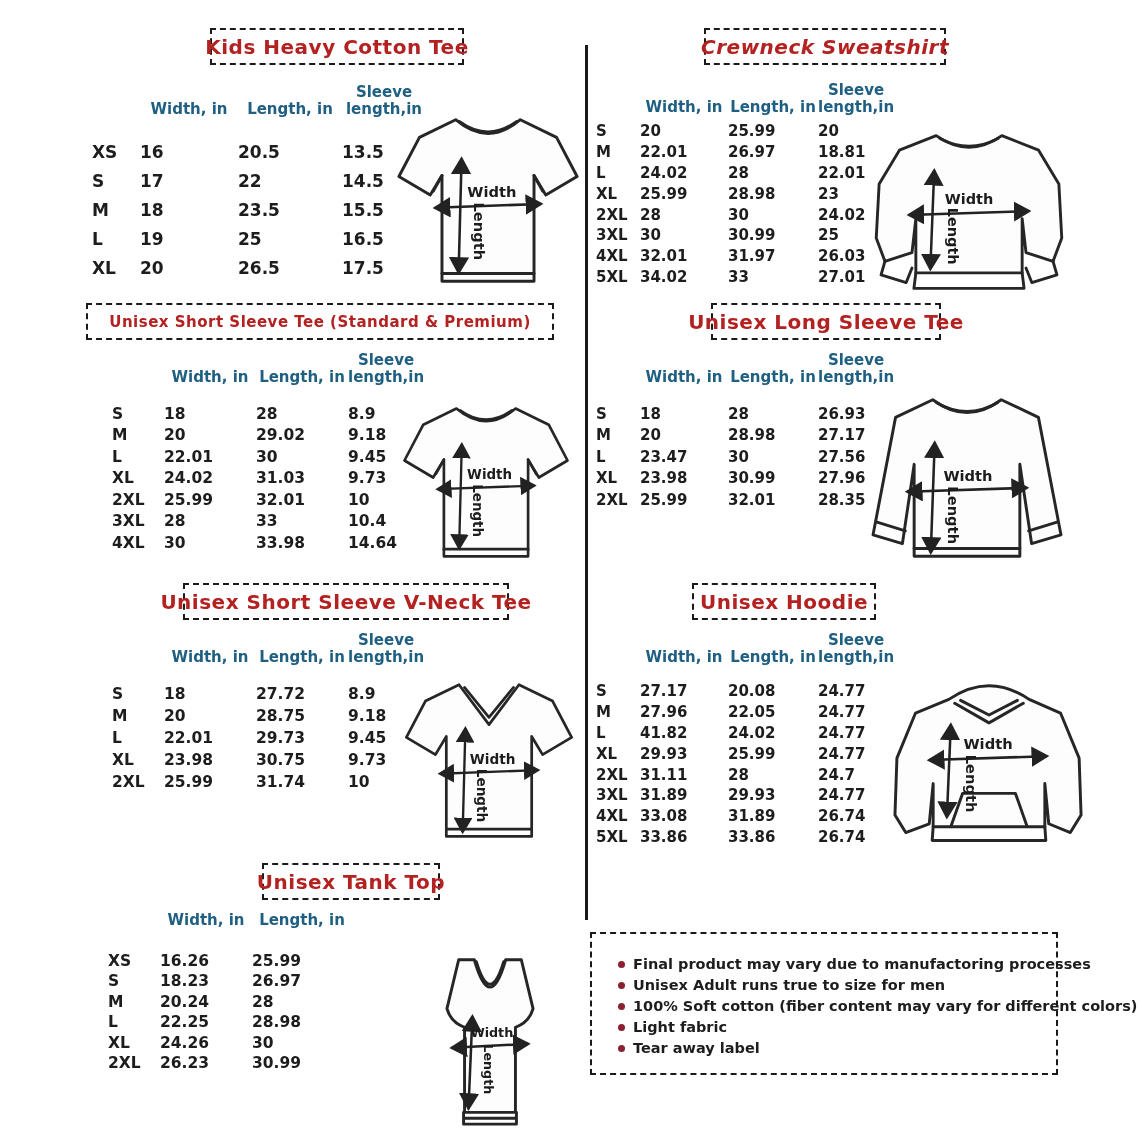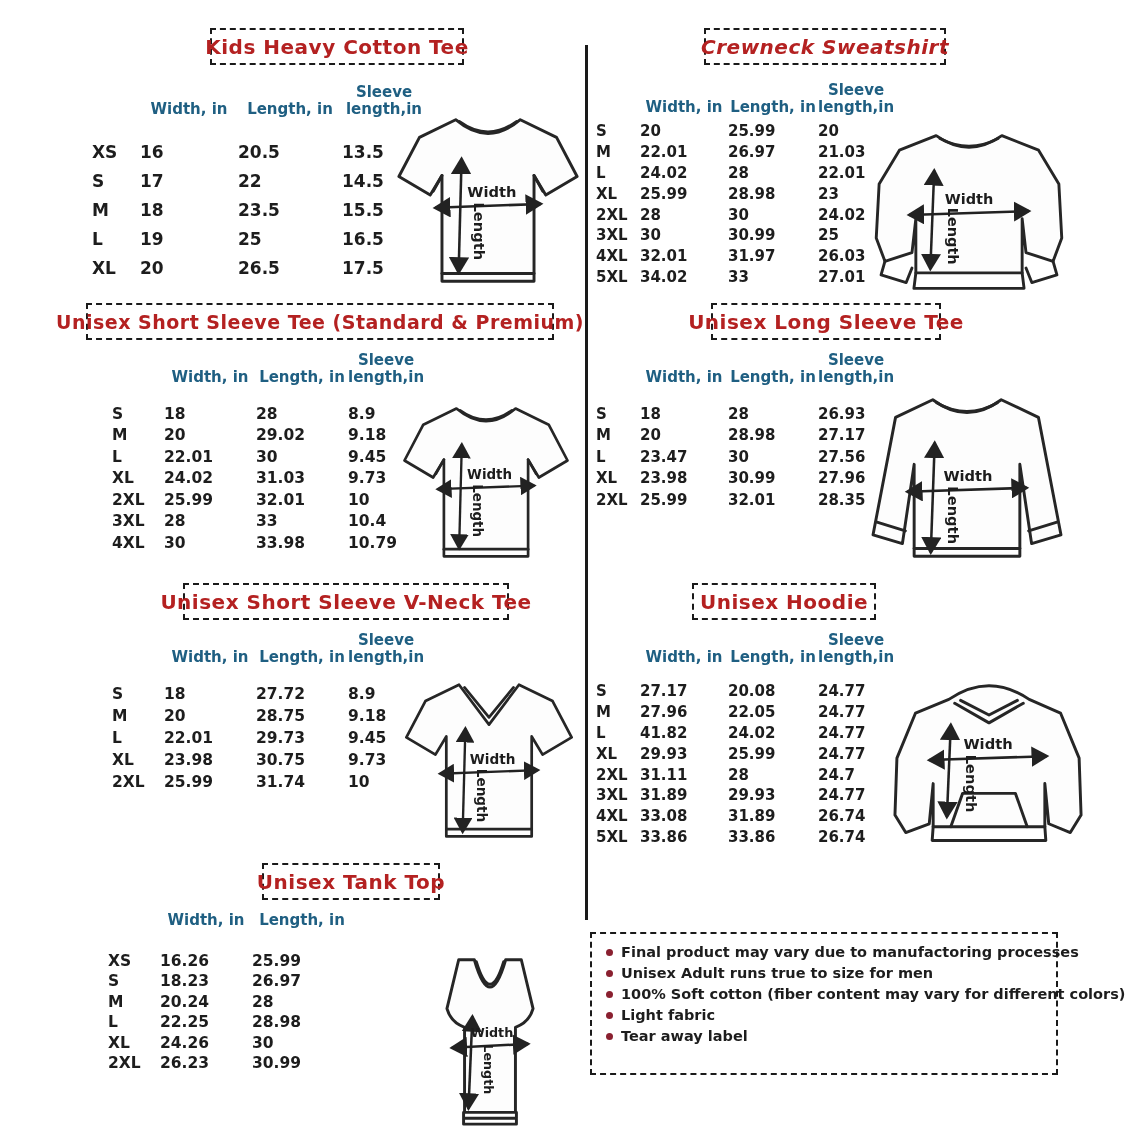--- a/index.html
+++ b/index.html
@@ -18,21 +18,21 @@
 
   
   .ttl{
     position:absolute;border:2px dashed #1a1a1a;background:#fff;
     color:var(--red);font-weight:bold;text-align:center;
     display:flex;align-items:center;justify-content:center;
     white-space:nowrap;letter-spacing:.5px;
     box-sizing:border-box;height:37px;font-size:20px;
   }
   #ttl-kids   {left:210px;top:28px;width:254px;}
-  #ttl-sstee  {left:86px;top:303px;width:468px;font-size:19px;}
+  #ttl-sstee  {left:86px;top:303px;width:468px;font-size:15px;}
   #ttl-vneck  {left:183px;top:583px;width:326px;}
   #ttl-tank   {left:262px;top:863px;width:178px;}
   #ttl-crew   {left:704px;top:28px;width:242px;font-style:italic;}
   #ttl-lstee  {left:711px;top:303px;width:230px;}
   #ttl-hoodie {left:692px;top:583px;width:184px;}
 
   
   .tbl{
     position:absolute;border-collapse:collapse;table-layout:fixed;
     color:var(--ink);font-weight:bold;
@@ -96,21 +96,21 @@
 
   
   #divider{position:absolute;left:585px;top:45px;width:3px;height:875px;background:#1a1a1a;}
 
   
   #notes{
     position:absolute;left:590px;top:932px;width:468px;height:143px;
     border:2px dashed #1a1a1a;box-sizing:border-box;
     padding:8px 8px 4px 12px;background:#fff;
   }
-  #notes ul{list-style:none;margin:0;padding:0;}
+  #notes ul{list-style:none;margin:12px;padding:0;}
   #notes li{
     position:relative;padding-left:17px;color:var(--ink);
     font-weight:bold;font-size:14.5px;line-height:21px;white-space:nowrap;
   }
   #notes li::before{
     content:"";position:absolute;left:2px;top:7px;width:7px;height:7px;
     border-radius:50%;background:var(--maroon);
   }
 </style>
 </head>
@@ -235,21 +235,21 @@
         <tr>
           <th class="c0">3XL</th>
           <td class="c1">28</td>
           <td class="c2">33</td>
           <td class="c3">10.4</td>
         </tr>
         <tr>
           <th class="c0">4XL</th>
           <td class="c1">30</td>
           <td class="c2">33.98</td>
-          <td class="c3">10.79</td>
+          <td class="c3">14.64</td>
         </tr>
       </tbody>
     </table>
   <table class="tbl" id="tbl-vneck">
       <thead>
         <tr>
           <th class="c0"></th>
           <th class="c1">Width, in</th>
           <th class="c2">Length, in</th>
           <th class="c3">Sleeve
@@ -344,21 +344,21 @@
         <tr>
           <th class="c0">S</th>
           <td class="c1">20</td>
           <td class="c2">25.99</td>
           <td class="c3">20</td>
         </tr>
         <tr>
           <th class="c0">M</th>
           <td class="c1">22.01</td>
           <td class="c2">26.97</td>
-          <td class="c3">21.03</td>
+          <td class="c3">18.81</td>
         </tr>
         <tr>
           <th class="c0">L</th>
           <td class="c1">24.02</td>
           <td class="c2">28</td>
           <td class="c3">22.01</td>
         </tr>
         <tr>
           <th class="c0">XL</th>
           <td class="c1">25.99</td>

